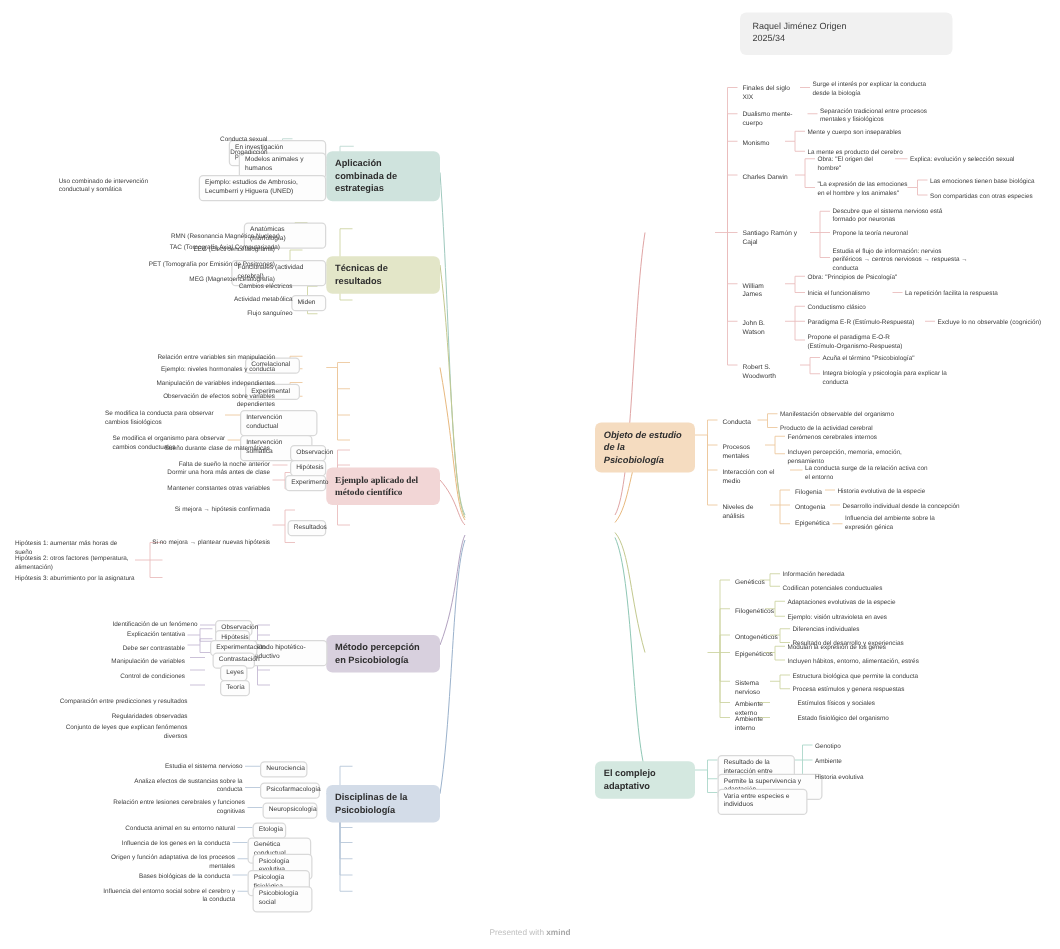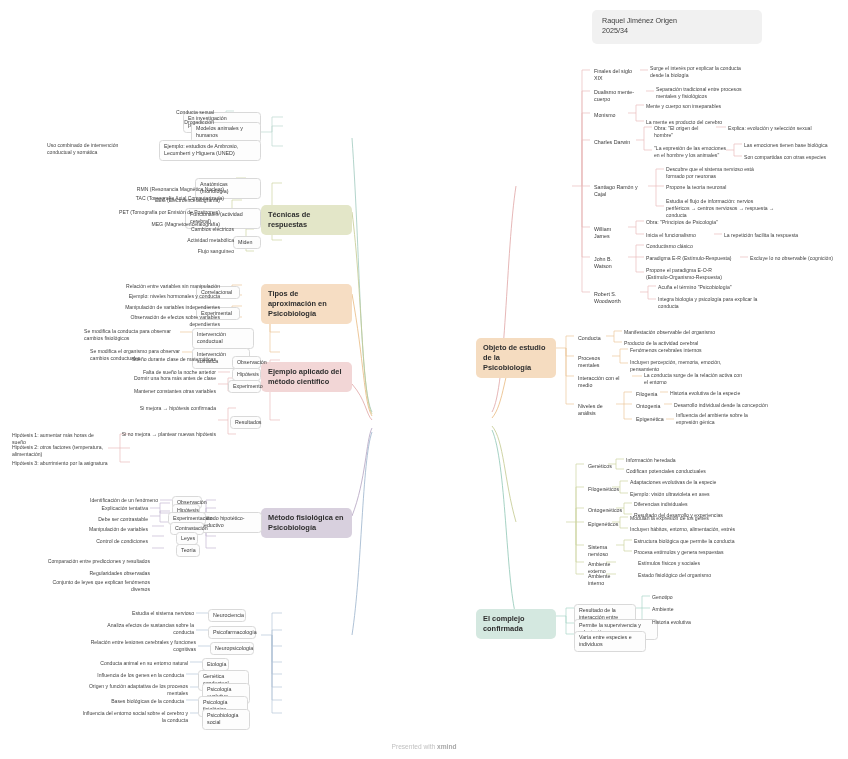--- a/index.html
+++ b/index.html
@@ -290,41 +290,44 @@
       <path d="M642 608 V 621 H 650"></path>
     </g>
   </svg>
 
   <div class="header-note">
     <div>Raquel Jiménez Origen</div>
     <div>2025/34</div>
   </div>
 
 
+  <div class="mainpill" style="left:261px;top:121px;width:91px;background:#cfe3dd;">
+    <span>Aplicación combinada de estrategias</span>
+  </div>
   <div class="sub boxed l" style="left:183px;top:112px;width:78px;">
     <span>En investigación psicobiológica</span>
   </div>
   <div class="sub boxed l" style="left:191px;top:122px;width:70px;">
     <span>Modelos animales y humanos</span>
   </div>
   <div class="sub boxed l" style="left:159px;top:140px;width:102px;">
     <span>Ejemplo: estudios de Ambrosio, Lecumberri y Higuera (UNED)</span>
   </div>
   <div class="leaf r" style="left:120px;top:108px;width:96px;">
     <span>Conducta sexual</span>
   </div>
   <div class="leaf r" style="left:120px;top:118px;width:96px;">
     <span>Drogadicción</span>
   </div>
   <div class="leaf l" style="left:45px;top:141px;width:84px;">
     <span>Uso combinado de intervención conductual y somática</span>
   </div>
 
   <div class="mainpill" style="left:261px;top:205px;width:91px;background:#e3e6c8;">
-    <span>Técnicas de respuestas</span>
+    <span>Técnicas de resultados</span>
   </div>
   <div class="sub boxed l" style="left:195px;top:178px;width:66px;">
     <span>Anatómicas (morfología)</span>
   </div>
   <div class="sub boxed l" style="left:185px;top:208px;width:76px;">
     <span>Funcionales (actividad cerebral)</span>
   </div>
   <div class="sub boxed l" style="left:233px;top:236px;width:28px;">
     <span>Miden</span>
   </div>
@@ -346,23 +349,20 @@
   <div class="leaf r" style="left:150px;top:225px;width:86px;">
     <span>Cambios eléctricos</span>
   </div>
   <div class="leaf r" style="left:150px;top:236px;width:86px;">
     <span>Actividad metabólica</span>
   </div>
   <div class="leaf r" style="left:150px;top:247px;width:86px;">
     <span>Flujo sanguíneo</span>
   </div>
 
-  <div class="mainpill" style="left:261px;top:284px;width:91px;background:#f6ddc3;">
-    <span>Tipos de aproximación en Psicobiología</span>
-  </div>
   <div class="sub boxed l" style="left:196px;top:286px;width:44px;">
     <span>Correlacional</span>
   </div>
   <div class="sub boxed l" style="left:196px;top:307px;width:44px;">
     <span>Experimental</span>
   </div>
   <div class="sub boxed l" style="left:192px;top:328px;width:62px;">
     <span>Intervención conductual</span>
   </div>
   <div class="sub boxed l" style="left:192px;top:348px;width:58px;">
@@ -380,21 +380,21 @@
   <div class="leaf r" style="left:110px;top:313px;width:112px;">
     <span>Observación de efectos sobre variables dependientes</span>
   </div>
   <div class="leaf l" style="left:82px;top:327px;width:100px;">
     <span>Se modifica la conducta para observar cambios fisiológicos</span>
   </div>
   <div class="leaf l" style="left:88px;top:347px;width:96px;">
     <span>Se modifica el organismo para observar cambios conductuales</span>
   </div>
 
-  <div class="mainpill" style="left:261px;top:362px;width:91px;background:#f2d6d6;">
+  <div class="mainpill" style="left:261px;top:374px;width:91px;background:#f2d6d6;font-family:Liberation Serif, serif;">
     <span>Ejemplo aplicado del método científico</span>
   </div>
   <div class="sub boxed l" style="left:232px;top:356px;width:29px;">
     <span>Observación</span>
   </div>
   <div class="sub boxed l" style="left:232px;top:368px;width:29px;">
     <span>Hipótesis</span>
   </div>
   <div class="sub boxed l" style="left:228px;top:380px;width:33px;">
     <span>Experimento</span>
@@ -424,21 +424,21 @@
     <span>Hipótesis 1: aumentar más horas de sueño</span>
   </div>
   <div class="leaf l" style="left:10px;top:443px;width:100px;">
     <span>Hipótesis 2: otros factores (temperatura, alimentación)</span>
   </div>
   <div class="leaf l" style="left:10px;top:459px;width:100px;">
     <span>Hipótesis 3: aburrimiento por la asignatura</span>
   </div>
 
   <div class="mainpill" style="left:261px;top:508px;width:91px;background:#d8d0de;">
-    <span>Método fisiológica en Psicobiología</span>
+    <span>Método percepción en Psicobiología</span>
   </div>
   <div class="sub boxed l" style="left:196px;top:512px;width:66px;">
     <span>Método hipotético-deductivo</span>
   </div>
   <div class="sub boxed l" style="left:172px;top:496px;width:30px;">
     <span>Observación</span>
   </div>
   <div class="sub boxed l" style="left:172px;top:504px;width:28px;">
     <span>Hipótesis</span>
   </div>
@@ -472,20 +472,23 @@
   <div class="leaf r" style="left:8px;top:557px;width:144px;">
     <span>Comparación entre predicciones y resultados</span>
   </div>
   <div class="leaf r" style="left:40px;top:569px;width:112px;">
     <span>Regularidades observadas</span>
   </div>
   <div class="leaf r" style="left:40px;top:578px;width:112px;">
     <span>Conjunto de leyes que explican fenómenos diversos</span>
   </div>
 
+  <div class="mainpill" style="left:261px;top:628px;width:91px;background:#d3dce8;">
+    <span>Disciplinas de la Psicobiología</span>
+  </div>
   <div class="sub boxed l" style="left:208px;top:609px;width:38px;">
     <span>Neurociencia</span>
   </div>
   <div class="sub boxed l" style="left:208px;top:626px;width:48px;">
     <span>Psicofarmacología</span>
   </div>
   <div class="sub boxed l" style="left:210px;top:642px;width:44px;">
     <span>Neuropsicología</span>
   </div>
   <div class="sub boxed l" style="left:202px;top:658px;width:27px;">
@@ -609,21 +612,21 @@
   <div class="leaf l" style="left:644px;top:266px;width:94px;">
     <span>Propone el paradigma E-O-R (Estímulo-Organismo-Respuesta)</span>
   </div>
   <div class="leaf l" style="left:656px;top:283px;width:110px;">
     <span>Acuña el término "Psicobiología"</span>
   </div>
   <div class="leaf l" style="left:656px;top:295px;width:104px;">
     <span>Integra biología y psicología para explicar la conducta</span>
   </div>
 
-  <div class="mainpill" style="left:476px;top:338px;width:80px;background:#f5dcc0;">
+  <div class="mainpill" style="left:476px;top:338px;width:80px;background:#f5dcc0;font-style:italic;">
     <span>Objeto de estudio de la Psicobiología</span>
   </div>
   <div class="sub plain l" style="left:574px;top:333px;width:34px;">
     <span>Conducta</span>
   </div>
   <div class="sub plain l" style="left:574px;top:353px;width:44px;">
     <span>Procesos mentales</span>
   </div>
   <div class="sub plain l" style="left:574px;top:373px;width:60px;">
     <span>Interacción con el medio</span>
@@ -717,21 +720,21 @@
     <span>Procesa estímulos y genera respuestas</span>
   </div>
   <div class="leaf l" style="left:636px;top:559px;width:100px;">
     <span>Estímulos físicos y sociales</span>
   </div>
   <div class="leaf l" style="left:636px;top:571px;width:100px;">
     <span>Estado fisiológico del organismo</span>
   </div>
 
   <div class="mainpill" style="left:476px;top:609px;width:80px;background:#d4e8e0;">
-    <span>El complejo confirmada</span>
+    <span>El complejo adaptativo</span>
   </div>
   <div class="sub boxed l" style="left:574px;top:604px;width:62px;">
     <span>Resultado de la interacción entre</span>
   </div>
   <div class="sub boxed l" style="left:574px;top:619px;width:84px;">
     <span>Permite la supervivencia y adaptación</span>
   </div>
   <div class="sub boxed l" style="left:574px;top:631px;width:72px;">
     <span>Varía entre especies e individuos</span>
   </div>

